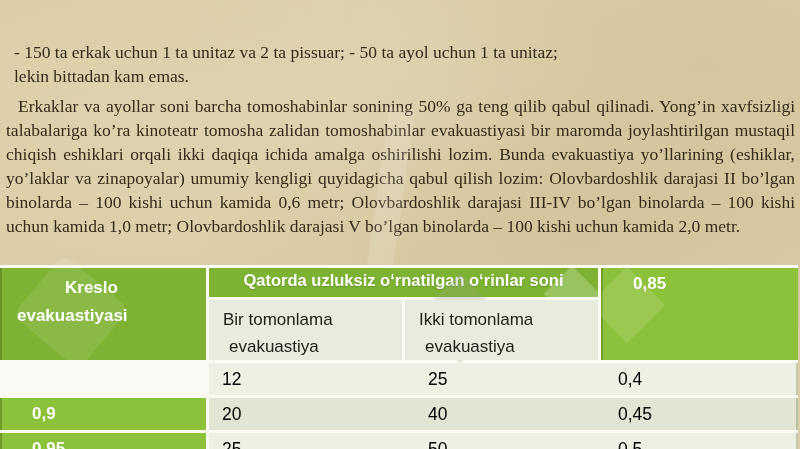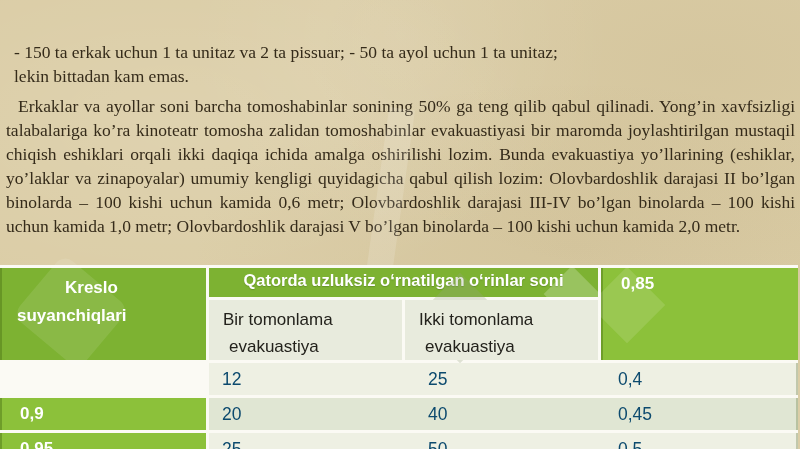--- a/index.html
+++ b/index.html
@@ -62,25 +62,25 @@
     font-size:17px;line-height:27px;padding:6px 0 0 14px;position:relative;
   }
   .subcell .l2{margin-left:6px;}
   .col4head{
     box-shadow:inset -2px 0 0 rgba(86,127,28,.45);
     text-align:center;padding-top:15px;line-height:30px;
     text-shadow:0 1px 1px rgba(60,90,20,.35);
   }
   .labelcell{
     background:var(--green-light);color:#fff;font-weight:bold;font-size:17px;
-    line-height:32px;padding-left:20px;
+    line-height:32px;padding-left:32px;
     box-shadow:inset 2px 0 0 rgba(86,127,28,.55);
   }
   .stripe{
-    grid-column:2/5;position:relative;font-size:17.5px;color:#0c4a6e;line-height:32px;
+    grid-column:2/5;position:relative;font-size:17.5px;color:#000000;line-height:32px;
     box-shadow:inset -2px 0 0 rgba(110,125,70,.35);
   }
   .stripe.sa{background:var(--stripe-a);}
   .stripe.sb{background:var(--stripe-b);}
   .stripe .n{position:absolute;top:0;}
   .stripe .n1{left:13px;}
   .stripe .n2{left:219px;}
   .stripe .n3{left:409px;}
   
   .wm{position:absolute;pointer-events:none;}
@@ -110,21 +110,21 @@
     <div class="wm wm-a"></div>
     <div class="wm wm-b"></div>
     <div class="wm wm-c"></div>
     <div class="wm wm-d"></div>
     <div class="wm wm-e"></div>
 
     <div class="tbl">
 
       <div class="greencell col1head">
         <div class="hl1">Kreslo</div>
-        <div>suyanchiqlari</div>
+        <div>evakuastiyasi</div>
       </div>
 
       <div class="mid">
         <div class="band">Qatorda uzluksiz o‘rnatilgan o‘rinlar soni</div>
         <div class="subcells">
           <div class="subcell">
             <div>Bir tomonlama</div>
             <div class="l2">evakuastiya</div>
           </div>
           <div class="subcell">

